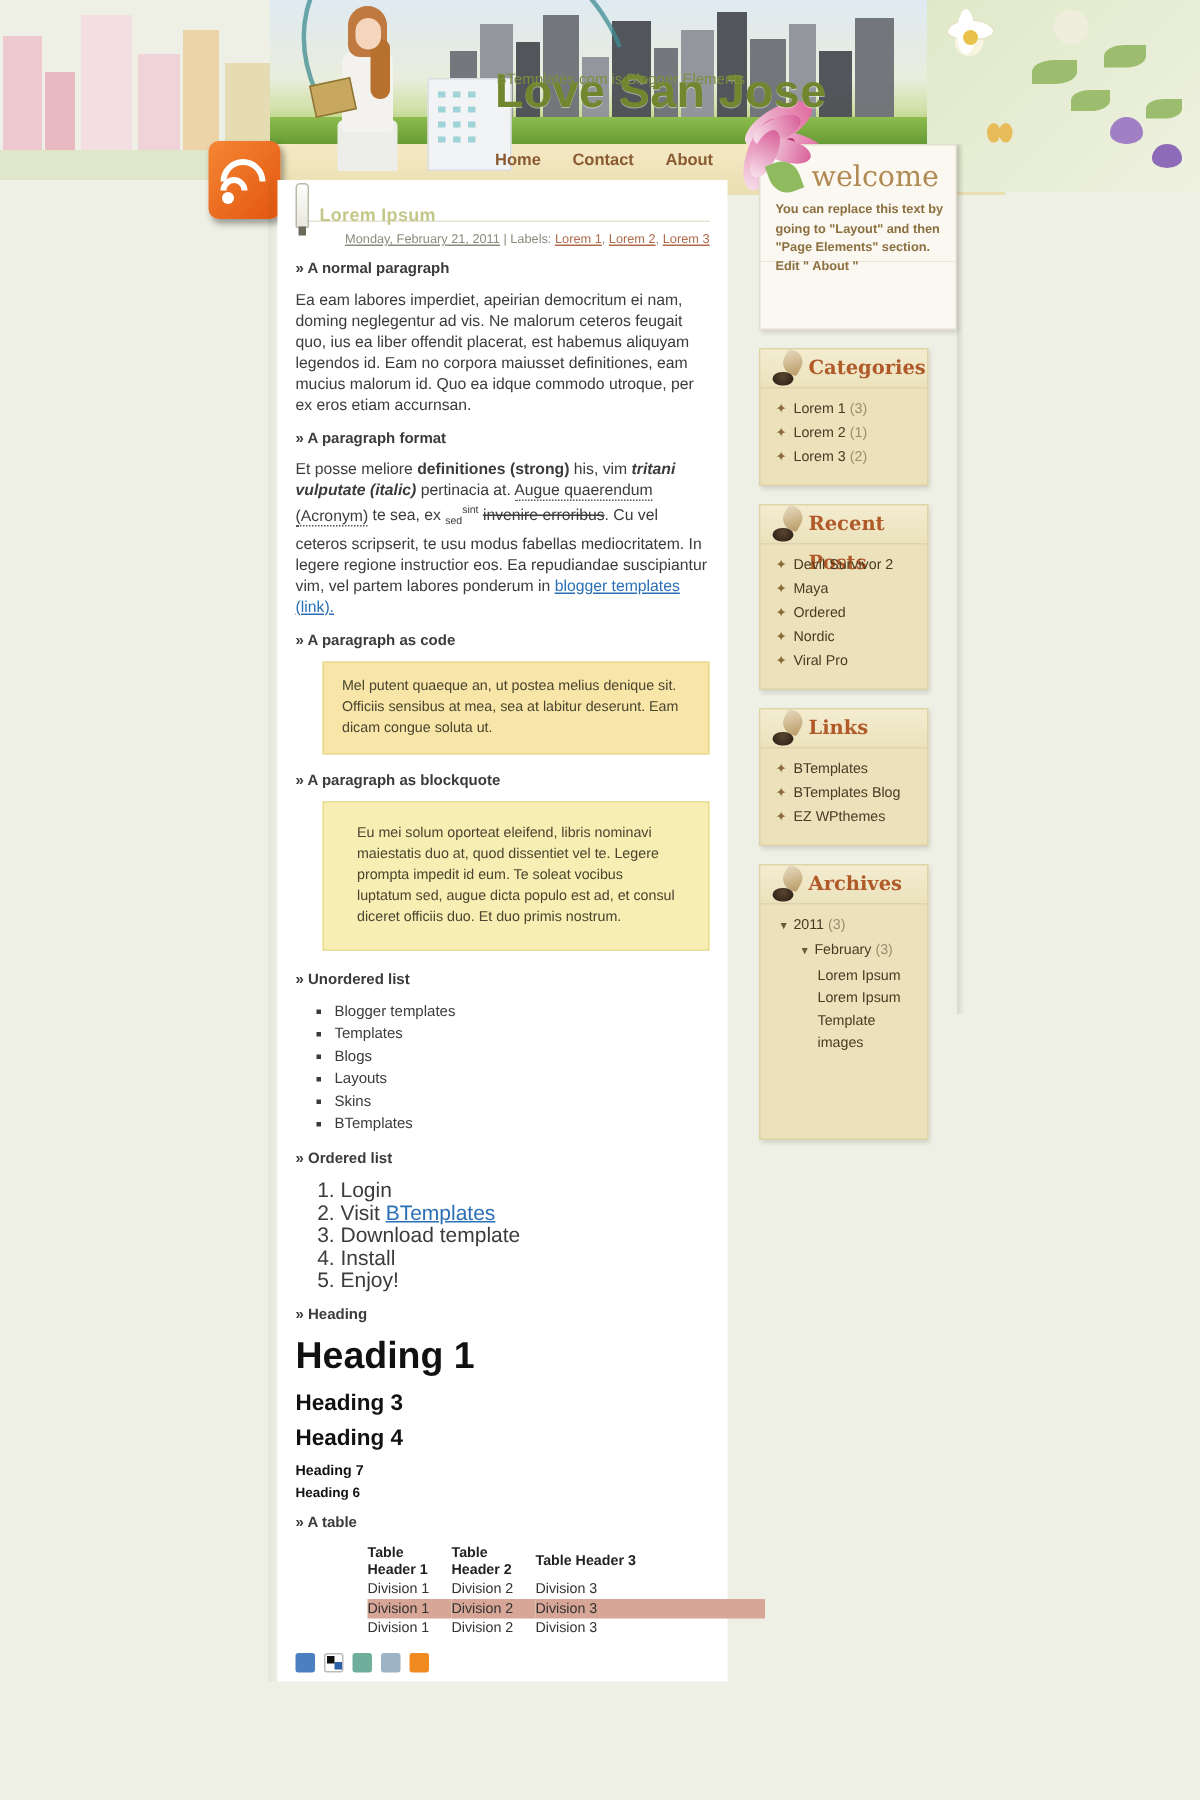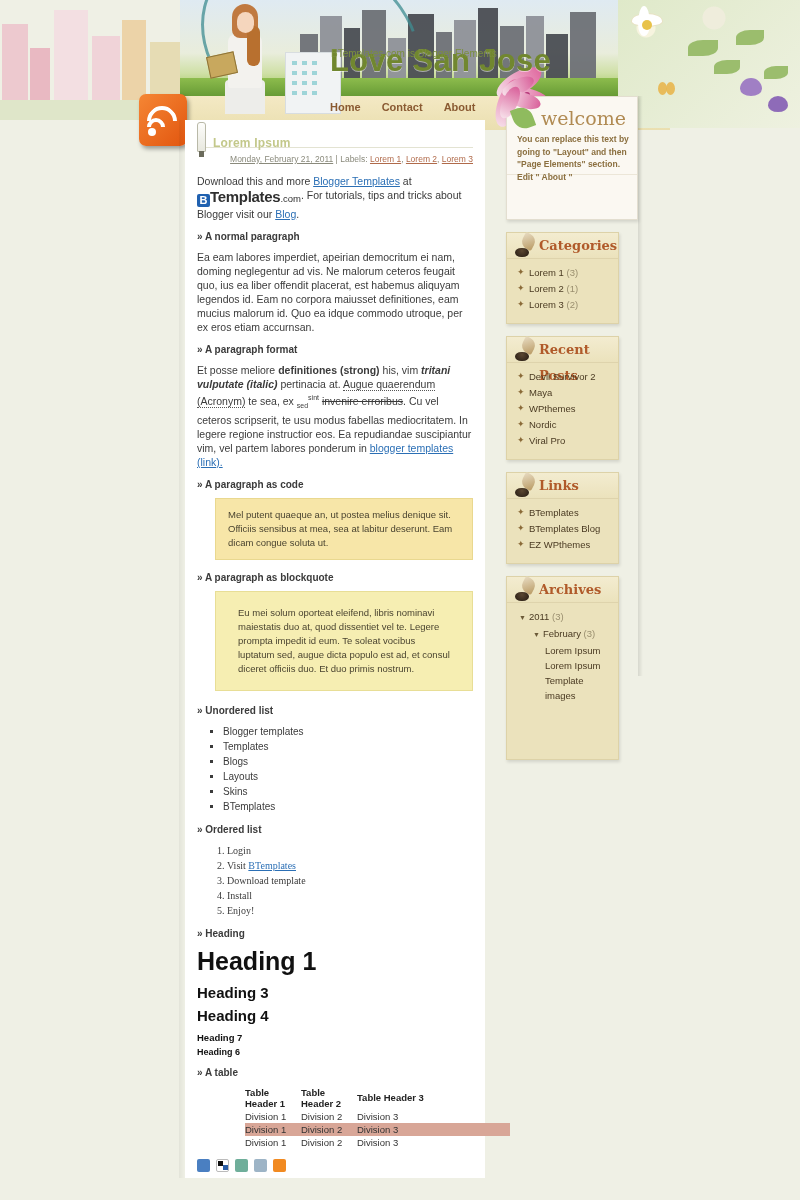--- a/index.html
+++ b/index.html
@@ -153,21 +153,21 @@
     background:#f7e6a8; border:1px solid #e9d88f; color:#4a4430;
     font-size:9.5px; line-height:14px; padding:9px 12px; margin:0 0 12px 18px;
   }
   .quotebox {
     background:#f6eeb2; border:1px solid #e8de96; color:#4a4430;
     font-size:9.5px; line-height:14px; padding:14px 22px; margin:0 0 14px 18px;
     min-height:58px;
   }
   ul.plain { margin:0 0 10px 0; padding-left:26px; font-size:10px; line-height:15px; }
   ul.plain li { list-style:square; color:#3b3b3b; }
-  ol.plain { margin:0 0 10px 0; padding-left:30px; font-size:10px; line-height:15px;font-family:Liberation Serif, serif; }
+  ol.plain { margin:0 0 10px 0; padding-left:30px; font-size:14px; line-height:15px; }
   ol.plain li { color:#3b3b3b; }
   ol.plain a { color:#2b6fb5; text-decoration:underline; }
 
   h1.hd { font-size:25px; margin:6px 0 8px 0; font-weight:bold; color:#111; }
   h2.hd { font-size:16px; margin:6px 0 6px 0; font-weight:bold; color:#111; }
   h3.hd { font-size:15px; margin:6px 0 6px 0; font-weight:bold; color:#111; }
   h4.hd { font-size:15px; margin:6px 0 8px 0; font-weight:bold; color:#111; }
   h5.hd { font-size:9.5px; margin:6px 0 4px 0; font-weight:bold; color:#111; }
   h6.hd { font-size:9px; margin:4px 0 10px 0; font-weight:bold; color:#111; }
 
@@ -367,23 +367,20 @@
         <h2 class="post-title">Lorem Ipsum</h2>
       </div>
       <div class="post-meta">
         <span class="date">Monday, February 21, 2011</span>
         <span>| Labels:</span>
         <a href="#">Lorem 1</a>,
         <a href="#">Lorem 2</a>,
         <a href="#">Lorem 3</a>
       </div>
 
-      <p class="p">
-        <span>Download this and more </span><a href="#">Blogger Templates</a><span> at </span><span class="btmpl"><span class="bmark">B</span><span class="bword">Templates</span><span class="bcom">.com</span></span><span>. For tutorials, tips and tricks about Blogger visit our </span><a href="#">Blog</a><span>.</span>
-      </p>
 
       <p class="sub">» A normal paragraph</p>
       <p class="p">Ea eam labores imperdiet, apeirian democritum ei nam, doming neglegentur ad vis. Ne malorum ceteros feugait quo, ius ea liber offendit placerat, est habemus aliquyam legendos id. Eam no corpora maiusset definitiones, eam mucius malorum id. Quo ea idque commodo utroque, per ex eros etiam accurnsan.</p>
 
       <p class="sub">» A paragraph format</p>
       <p class="p">
         <span>Et posse meliore </span><b>definitiones (strong)</b><span> his, vim </span><i><b>tritani vulputate (italic)</b></i><span> pertinacia at. </span><abbr style="border-bottom:1px dotted #555">Augue quaerendum (Acronym)</abbr><span> te sea, ex </span><sub style="font-size:7px">sed</sub><sup style="font-size:7px">sint</sup> <s>invenire erroribus</s><span>. Cu vel ceteros scripserit, te usu modus fabellas mediocritatem. In legere regione instructior eos. Ea repudiandae suscipiantur vim, vel partem labores ponderum in </span><a href="#">blogger templates (link).</a>
       </p>
 
       <p class="sub">» A paragraph as code</p>
@@ -497,21 +494,21 @@
       <div class="wtitle">
         <span class="wicon">
             <span class="quill"></span>
             <span class="ink"></span>
           </span>
         <span>Recent Posts</span>
       </div>
       <ul class="wlist">
         <li><span class="star">✦</span><a href="#">Devil Survivor 2</a></li>
         <li><span class="star">✦</span><a href="#">Maya</a></li>
-        <li><span class="star">✦</span><a href="#">WPthemes</a></li>
+        <li><span class="star">✦</span><a href="#">Ordered</a></li>
         <li><span class="star">✦</span><a href="#">Nordic</a></li>
         <li><span class="star">✦</span><a href="#">Viral Pro</a></li>
       </ul>
     </section>
 
     <section class="widget">
       <div class="wtitle">
         <span class="wicon">
             <span class="quill"></span>
             <span class="ink"></span>

